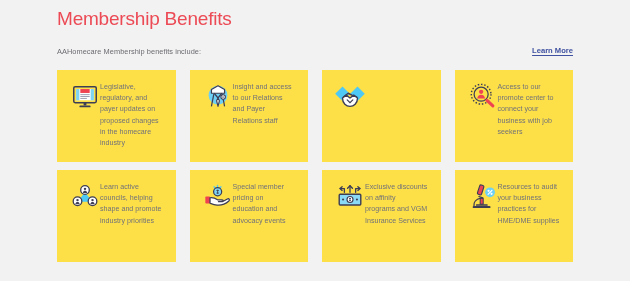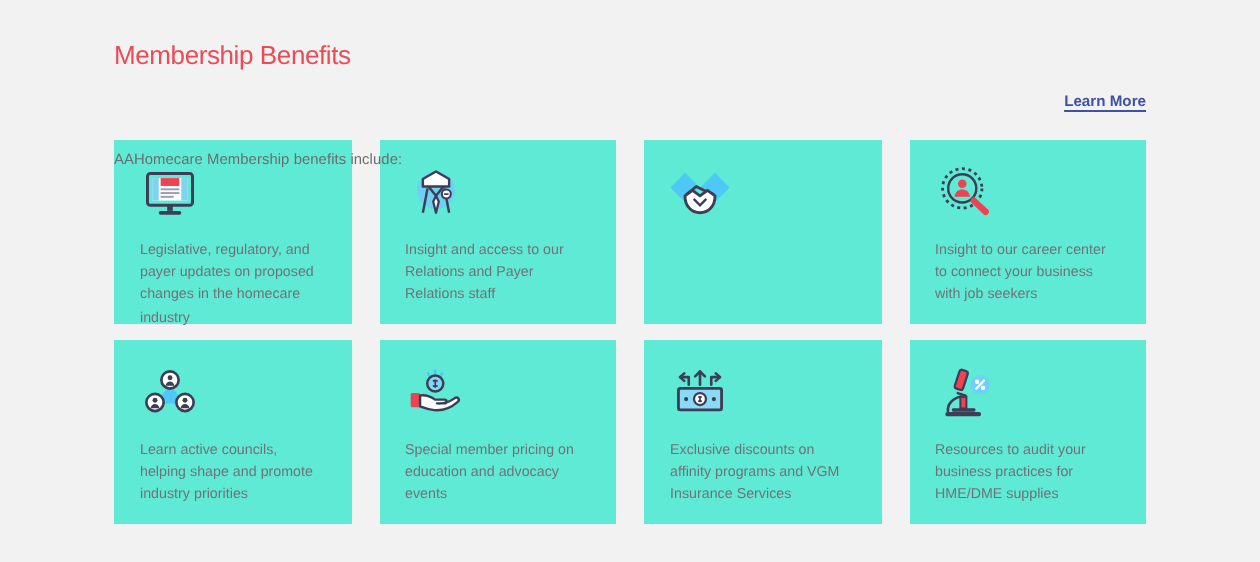--- a/index.html
+++ b/index.html
@@ -20,62 +20,61 @@
     box-sizing: border-box;
     padding: 0 57px;
   }
   .header-row {
     position: relative;
     height: 70px;
   }
   .section-title {
     position: absolute;
     left: 0;
-    top: 20px;
-    font-size: 13px;
+    top: 8px;
+    font-size: 19px;
     font-weight: 400;
     color: #ec4a55;
     letter-spacing: -0.2px;
     white-space: nowrap;
   }
   .subtitle {
     position: absolute;
     left: 0;
     top: 47px;
     font-size: 7.4px;
     color: #6c6c72;
     letter-spacing: 0.05px;
     white-space: nowrap;
-    margin-top: 28px;
   }
   .learn-more {
     position: absolute;
     right: 0;
     top: 46px;
     font-size: 7.6px;
     font-weight: 700;
     color: #3f51a0;
     text-decoration: underline;
     text-underline-offset: 2px;
     white-space: nowrap;
     cursor: pointer;
     text-align: right;
   }
   .grid {
     display: grid;
     grid-template-columns: repeat(4, 1fr);
     gap: 8px 14px;
   }
   .card {
-    background: #5eead4;
+    background: #fde047;
     height: 92px;
     box-sizing: border-box;
     padding: 12px 13px 10px 13px;
     display: flex;
-    flex-direction: column;
+    flex-direction: row;
     align-items: flex-start;
   }
   .card-icon {
     width: 30px;
     height: 30px;
     flex: 0 0 auto;
     margin-bottom: 8px;
     display: block;
   }
   .card-text {
@@ -147,21 +146,21 @@
     <div class="card">
       <span class="card-icon">
         <svg viewBox="0 0 32 32" width="30" height="30">
           <circle cx="14" cy="13" r="10.5" fill="none" stroke="#3d3d55" stroke-width="1.5" stroke-dasharray="1.6 1.9"></circle>
           <circle cx="14" cy="13" r="7.5" fill="none" stroke="#3d3d55" stroke-width="1.3"></circle>
           <circle cx="14" cy="10.5" r="2.3" fill="#ef4352"></circle>
           <path d="M9.8 17.5 C10.4 14.6 12 13.6 14 13.6 C16 13.6 17.6 14.6 18.2 17.5 Z" fill="#ef4352"></path>
           <path d="M20.2 19.6 L26.5 25.5" stroke="#ef4352" stroke-width="3.4" stroke-linecap="round"></path>
         </svg>
       </span>
-      <div class="card-text">Insight to our career center to connect your business with job seekers</div>
+      <div class="card-text">Access to our promote center to connect your business with job seekers</div>
     </div>
 
     <div class="card">
       <span class="card-icon">
         <svg viewBox="0 0 32 32" width="30" height="30">
           <path d="M16 11 L8 21 L24 21 Z" fill="#4ec8f4"></path>
           <circle cx="16" cy="8.5" r="4.6" fill="#ffffff" stroke="#3d3d55" stroke-width="1.4"></circle>
           <circle cx="16" cy="7.3" r="1.3" fill="#3d3d55"></circle>
           <path d="M13.6 11.6 C14 9.9 14.9 9.3 16 9.3 C17.1 9.3 18 9.9 18.4 11.6 Z" fill="#3d3d55"></path>
           <circle cx="8" cy="20.5" r="4.6" fill="#ffffff" stroke="#3d3d55" stroke-width="1.4"></circle>

